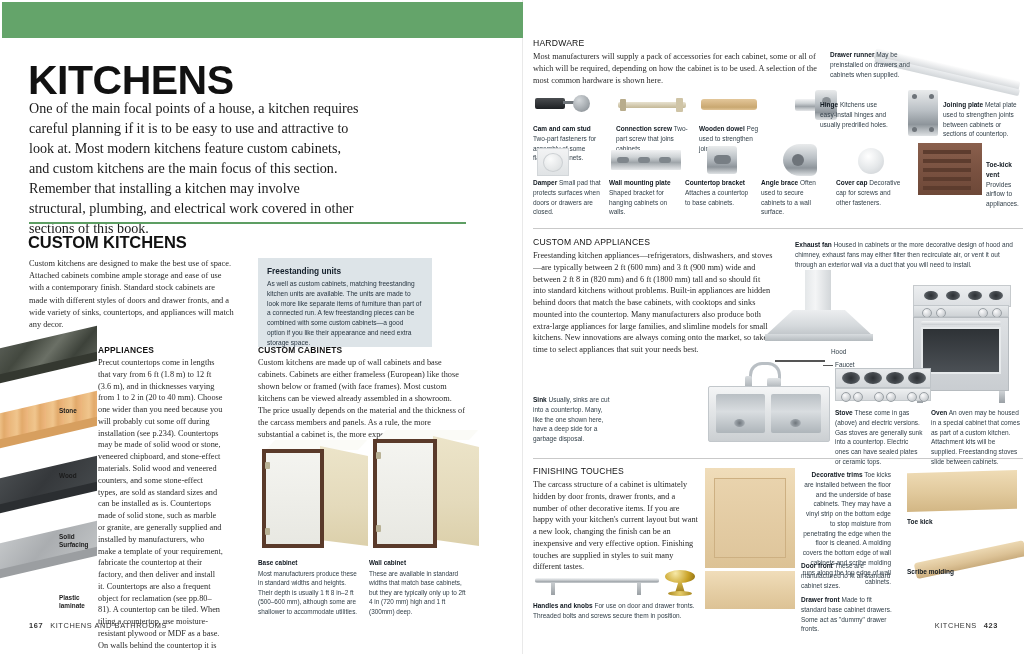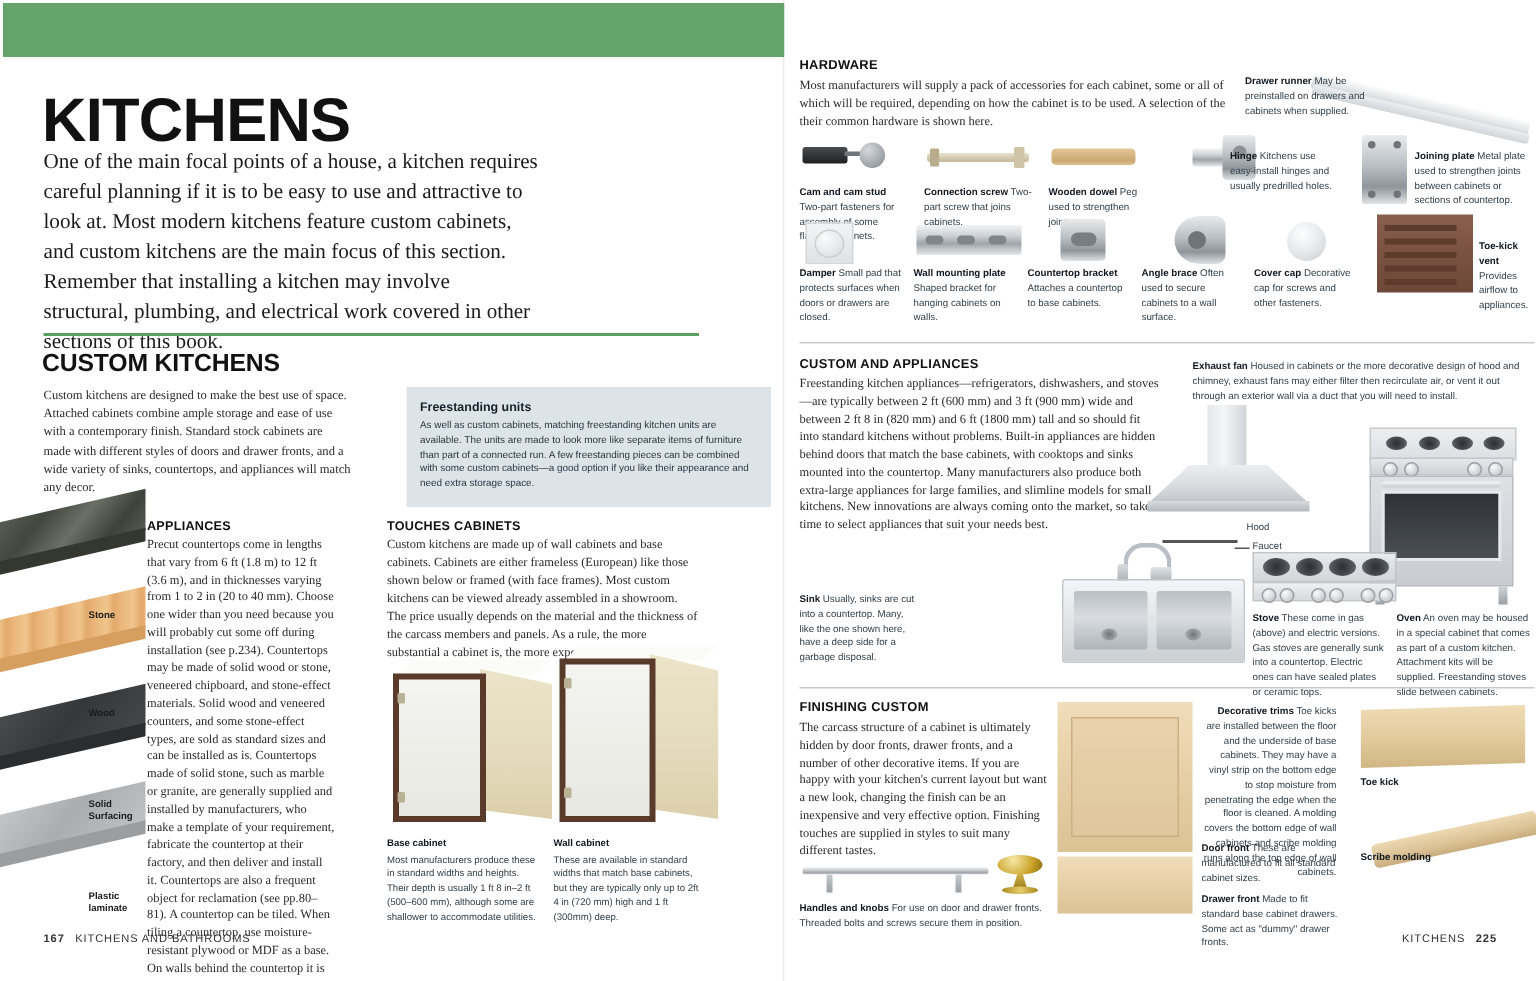--- a/index.html
+++ b/index.html
@@ -33,22 +33,22 @@
     font-weight:bold;font-size:16.5px;letter-spacing:-0.1px;color:#111;
   }
   .custom-kitchens-h{position:absolute;left:28px;top:233px;}
   .ck-intro{
     position:absolute;left:29px;top:258px;width:205px;
     font-family:"Liberation Serif",serif;font-size:8.4px;line-height:1.45;color:#2a2a2a;
   }
 
   
   .callout{
-    position:absolute;left:271px;top:258px;width:243px;
-    background:#dde4e8;padding:8px 9px 10px 9px;box-sizing:border-box;
+    position:absolute;left:258px;top:258px;width:174px;
+    background:#dde4e8;padding:8px 9px 0 9px;box-sizing:border-box;
   }
   .callout h4{margin:0 0 3px 0;font-size:8.3px;font-weight:bold;color:#15202b;}
   .callout p{margin:0;font-size:6.6px;line-height:1.48;color:#283642;}
 
   
   .ct-head{position:absolute;left:98px;top:345px;font-size:8.4px;font-weight:bold;letter-spacing:.2px;color:#111;}
   .ct-body{
     position:absolute;left:98px;top:357px;width:125px;
     font-family:"Liberation Serif",serif;font-size:8.3px;line-height:1.42;color:#2a2a2a;
     text-align:left;
@@ -72,21 +72,21 @@
   }
   .slab-label{
     position:absolute;font-size:6.4px;font-weight:bold;color:#1b1b1b;line-height:1.2;
   }
 
   .footer-l{position:absolute;left:29px;bottom:24px;font-size:7.4px;letter-spacing:.6px;color:#333;}
   .footer-l b{font-weight:bold;margin-right:7px;}
 
   
   .rp{position:relative;width:501px;height:654px;}
-  .r-sec-h{font-size:8.6px;font-weight:bold;letter-spacing:.2px;color:#111;}
+  .r-sec-h{font-size:8.6px;font-weight:normal;letter-spacing:.2px;color:#111;}
   .r-body{font-family:"Liberation Serif",serif;font-size:8.3px;line-height:1.42;color:#2a2a2a;}
   .cap{font-size:6.5px;line-height:1.5;color:#33404a;}
   .cap b{color:#101820;font-weight:bold;}
   .hr-thin{position:absolute;height:1px;background:#c9c9c9;}
 
   
   .metal{background:linear-gradient(180deg,#f2f3f4 0%,#cfd3d6 35%,#9fa5aa 62%,#e6e8ea 100%);}
   .metal2{background:linear-gradient(180deg,#e9ebec 0%,#b9bfc4 45%,#8e959b 75%,#dfe2e4 100%);}
   .wood{background:linear-gradient(180deg,#e3c79a 0%,#d6b684 40%,#c9a871 75%,#e0c395 100%);}
   .brownvent{background:linear-gradient(180deg,#8a5f4d 0%,#7a5241 50%,#6d4838 100%);}
@@ -173,21 +173,21 @@
     <div class="slab-label" style="left:59px;top:407px;">Stone</div>
     <div class="slab-label" style="left:59px;top:472px;">Wood</div>
     <div class="slab-label" style="left:59px;top:533px;white-space:pre-line;">Solid
 Surfacing</div>
     <div class="slab-label" style="left:59px;top:594px;white-space:pre-line;">Plastic
 laminate</div>
 
     <div class="ct-head">APPLIANCES</div>
     <div class="ct-body">Precut countertops come in lengths that vary from 6 ft (1.8 m) to 12 ft (3.6 m), and in thicknesses varying from 1 to 2 in (20 to 40 mm). Choose one wider than you need because you will probably cut some off during installation (see p.234). Countertops may be made of solid wood or stone, veneered chipboard, and stone-effect materials. Solid wood and veneered counters, and some stone-effect types, are sold as standard sizes and can be installed as is. Countertops made of solid stone, such as marble or granite, are generally supplied and installed by manufacturers, who make a template of your requirement, fabricate the countertop at their factory, and then deliver and install it. Countertops are also a frequent object for reclamation (see pp.80–81). A countertop can be tiled. When tiling a countertop, use moisture-resistant plywood or MDF as a base. On walls behind the countertop it is usual to install backsplashes of tiles, stainless steel, or glass.</div>
 
-    <div class="kc-head">TOUCHES CABINETS</div>
+    <div class="kc-head">CUSTOM CABINETS</div>
     <div class="kc-body">Custom kitchens are made up of wall cabinets and base cabinets. Cabinets are either frameless (European) like those shown below or framed (with face frames). Most custom kitchens can be viewed already assembled in a showroom. The price usually depends on the material and the thickness of the carcass members and panels. As a rule, the more substantial a cabinet is, the more expensive it will be.</div>
 
     <div class="cab" style="left:258px;top:440px;width:110px;height:110px;">
       <div class="top" style="left:8px;top:0;width:92px;height:10px;transform:skewX(-42deg);transform-origin:left bottom;"></div>
       <div class="side" style="left:62px;top:6px;width:48px;height:100px;clip-path:polygon(0 0,100% 10%,100% 100%,0 94%);"></div>
       <div class="frame" style="left:4px;top:9px;width:62px;height:99px;"></div>
       <div class="inner" style="left:8px;top:13px;width:54px;height:91px;"></div>
       <div style="position:absolute;left:7px;top:22px;width:5px;height:7px;background:#b9b296;border-radius:1px;"></div>
       <div style="position:absolute;left:7px;top:88px;width:5px;height:7px;background:#b9b296;border-radius:1px;"></div>
     </div>
@@ -212,21 +212,21 @@
 
     <div class="footer-l">
       <b>167</b><span>KITCHENS AND BATHROOMS</span>
     </div>
   </div>
 
   <div class="page page-right">
    <div class="rp">
 
     <div class="r-sec-h" style="position:absolute;left:10px;top:38px;">HARDWARE</div>
-    <div class="r-body" style="position:absolute;left:10px;top:51px;width:290px;">Most manufacturers will supply a pack of accessories for each cabinet, some or all of which will be required, depending on how the cabinet is to be used. A selection of the their common hardware is shown here.</div>
+    <div class="r-body" style="position:absolute;left:10px;top:51px;width:290px;">Most manufacturers will supply a pack of accessories for each cabinet, some or all of which will be required, depending on how the cabinet is to be used. A selection of the most common hardware is shown here.</div>
 
     <div style="position:absolute;left:352px;top:42px;width:150px;height:44px;">
       <div style="position:absolute;left:0;top:6px;width:148px;height:11px;background:linear-gradient(180deg,#fdfdfd 0%,#e4e6e8 50%,#c9cdd0 100%);transform:rotate(13deg);transform-origin:left center;border-radius:2px;"></div>
       <div style="position:absolute;left:0;top:14px;width:148px;height:7px;background:linear-gradient(180deg,#eceef0,#d2d6d9);transform:rotate(13deg);transform-origin:left center;border-radius:2px;"></div>
     </div>
     <div class="cap" style="position:absolute;left:307px;top:50px;width:85px;">
       <b>Drawer runner</b>
       <span>May be preinstalled on drawers and cabinets when supplied.</span>
     </div>
 
@@ -408,21 +408,21 @@
       <b>Stove</b>
       <span>These come in gas (above) and electric versions. Gas stoves are generally sunk into a countertop. Electric ones can have sealed plates or ceramic tops.</span>
     </div>
     <div class="cap" style="position:absolute;left:408px;top:408px;width:92px;">
       <b>Oven</b>
       <span>An oven may be housed in a special cabinet that comes as part of a custom kitchen. Attachment kits will be supplied. Freestanding stoves slide between cabinets.</span>
     </div>
 
     <div class="hr-thin" style="left:10px;top:458px;width:490px;"></div>
 
-    <div class="r-sec-h" style="position:absolute;left:10px;top:466px;">FINISHING CUSTOM</div>
+    <div class="r-sec-h" style="position:absolute;left:10px;top:466px;">FINISHING TOUCHES</div>
     <div class="r-body" style="position:absolute;left:10px;top:479px;width:168px;">The carcass structure of a cabinet is ultimately hidden by door fronts, drawer fronts, and a number of other decorative items. If you are happy with your kitchen's current layout but want a new look, changing the finish can be an inexpensive and very effective option. Finishing touches are supplied in styles to suit many different tastes.</div>
 
     <div class="doorpanel" style="left:182px;top:468px;width:90px;height:100px;">
       <div class="doorinner" style="left:9px;top:10px;width:72px;height:80px;"></div>
     </div>
 
     <div class="doorpanel" style="left:182px;top:571px;width:90px;height:38px;"></div>
 
     <div class="cap" style="position:absolute;left:278px;top:470px;width:90px;text-align:right;">
       <b>Decorative trims</b>
@@ -449,18 +449,18 @@
     <div class="knobgold" style="left:142px;top:570px;width:30px;height:13px;border-radius:50%;"></div>
     <div style="position:absolute;left:152px;top:580px;width:10px;height:13px;background:linear-gradient(180deg,#e0c152,#9a7a1c);clip-path:polygon(40% 0,60% 0,100% 100%,0 100%);"></div>
     <div style="position:absolute;left:145px;top:591px;width:24px;height:5px;border-radius:50%;background:radial-gradient(circle,#e8cf6f,#a8861d);"></div>
 
     <div class="cap" style="position:absolute;left:10px;top:601px;width:168px;">
       <b>Handles and knobs</b>
       <span>For use on door and drawer fronts. Threaded bolts and screws secure them in position.</span>
     </div>
 
     <div class="footer-r">
-      <span>KITCHENS</span><b>225</b>
+      <span>KITCHENS</span><b>423</b>
     </div>
 
    </div>
   </div>
 </div>
 
 </body></html>

